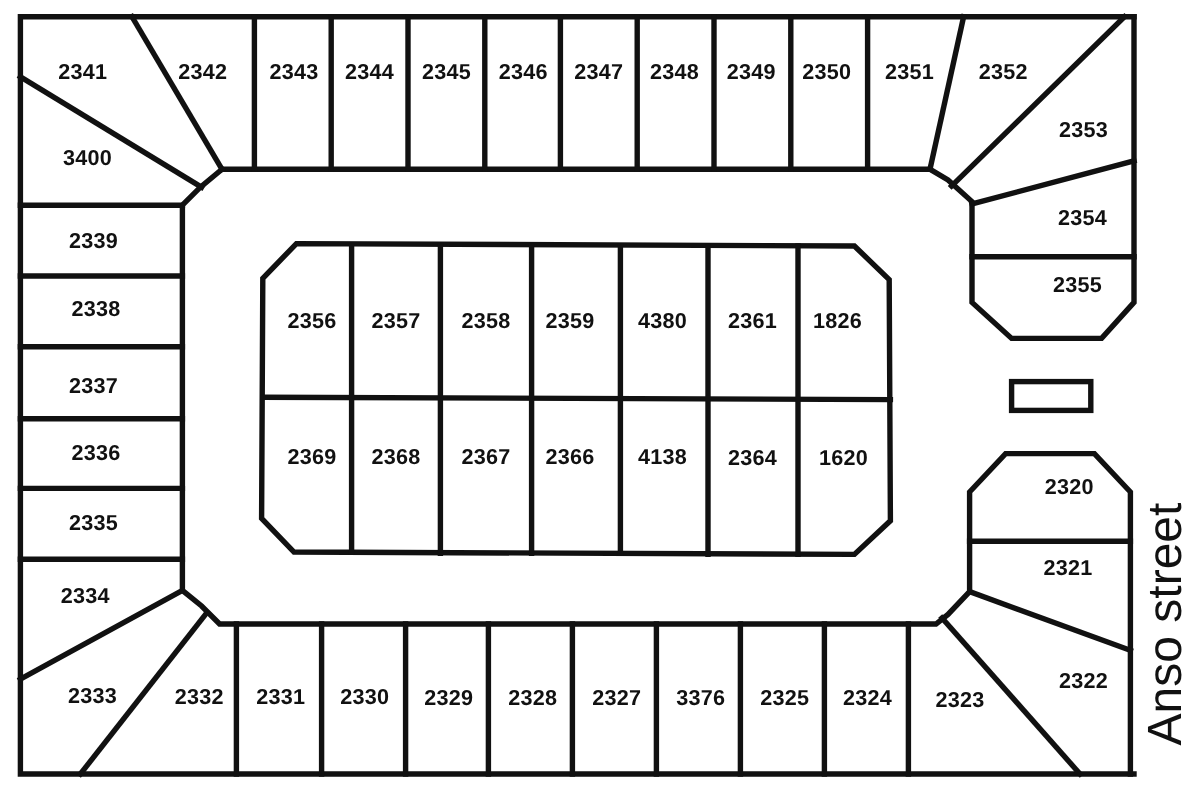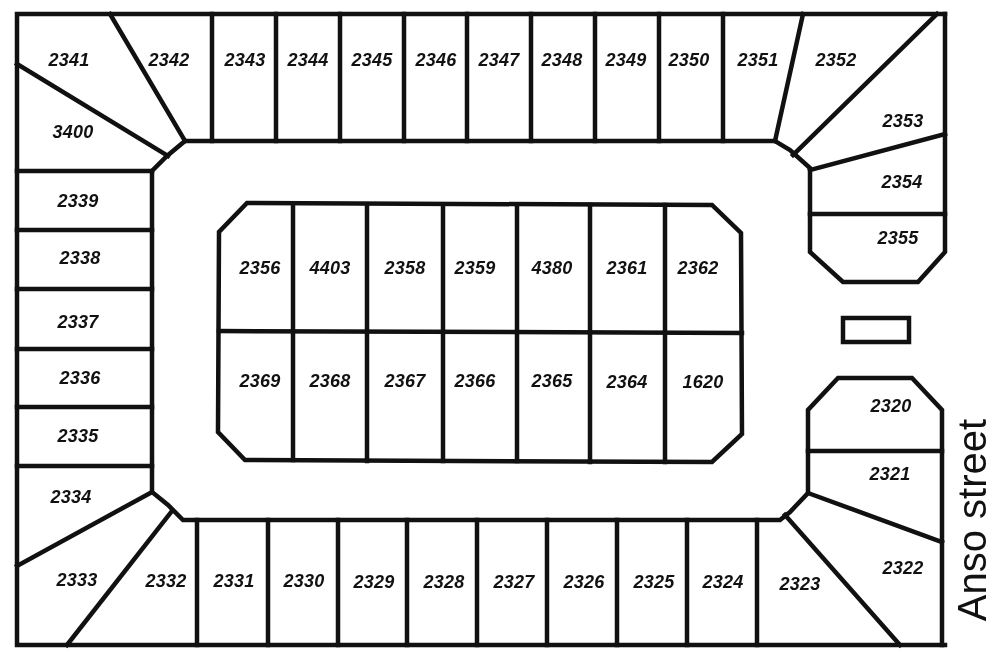--- a/index.html
+++ b/index.html
@@ -1,19 +1,19 @@
 <!DOCTYPE html>
 <html><head>
 <meta charset="utf-8">
 <style>
   html, body { margin: 0; padding: 0; background: #ffffff; }
   body { width: 1000px; height: 663px; position: relative; overflow: hidden; font-family: "Liberation Sans", sans-serif; }
   svg { position: absolute; left: 0; top: 0; }
   .ln { stroke: #111111; stroke-width: 4.5; fill: none; stroke-linejoin: miter; stroke-linecap: square; }
-  .stall-label { position: absolute; font-family: "Liberation Sans", sans-serif; font-weight: bold; font-size: 18px; color: #111111; transform: translate(-50%, -50%); white-space: nowrap; cursor: pointer; letter-spacing: 0.2px; font-style: italic; }
+  .stall-label { position: absolute; font-family: "Liberation Sans", sans-serif; font-weight: bold; font-size: 18px; color: #111111; transform: translate(-50%, -50%); white-space: nowrap; cursor: pointer; letter-spacing: 0.2px; }
   .street-label { position: absolute; font-family: "Liberation Sans", sans-serif; font-size: 40px; color: #111111; white-space: nowrap; transform-origin: center center; transform: translate(-50%, -50%) rotate(-90deg); }
 </style>
 </head>
 <body>
 
 <svg width="1000" height="663" viewBox="0 0 1000 663">
 
   <path class="ln" d="M945 645 L17 645 L17 14 L945 14"></path>
 
   <path class="ln" d="M945 14 L945 252 L918 282 L843 282 L810 252 L810 168 L790 150 L775 141"></path>
@@ -78,57 +78,57 @@
 <span class="stall-label" style="left:308px;top:60px">2344</span>
 <span class="stall-label" style="left:372px;top:60px">2345</span>
 <span class="stall-label" style="left:436px;top:60px">2346</span>
 <span class="stall-label" style="left:499px;top:60px">2347</span>
 <span class="stall-label" style="left:562px;top:60px">2348</span>
 <span class="stall-label" style="left:626px;top:60px">2349</span>
 <span class="stall-label" style="left:689px;top:60px">2350</span>
 <span class="stall-label" style="left:758px;top:60px">2351</span>
 <span class="stall-label" style="left:836px;top:60px">2352</span>
 
-<span class="stall-label" style="left:903px;top:121px">2353</span>
+<span class="stall-label" style="left:903px;top:109px">2353</span>
 <span class="stall-label" style="left:902px;top:182px">2354</span>
 <span class="stall-label" style="left:898px;top:238px">2355</span>
 
 <span class="stall-label" style="left:891px;top:406px">2320</span>
 <span class="stall-label" style="left:890px;top:474px">2321</span>
 <span class="stall-label" style="left:903px;top:568px">2322</span>
 
 <span class="stall-label" style="left:800px;top:584px">2323</span>
 <span class="stall-label" style="left:723px;top:582px">2324</span>
 <span class="stall-label" style="left:654px;top:582px">2325</span>
-<span class="stall-label" style="left:584px;top:582px">2326</span>
+<span class="stall-label" style="left:584px;top:582px">3376</span>
 <span class="stall-label" style="left:514px;top:582px">2327</span>
 <span class="stall-label" style="left:444px;top:582px">2328</span>
 <span class="stall-label" style="left:374px;top:582px">2329</span>
 <span class="stall-label" style="left:304px;top:581px">2330</span>
 <span class="stall-label" style="left:234px;top:581px">2331</span>
 <span class="stall-label" style="left:166px;top:581px">2332</span>
 <span class="stall-label" style="left:77px;top:580px">2333</span>
 
 <span class="stall-label" style="left:73px;top:132px">3400</span>
 <span class="stall-label" style="left:78px;top:201px">2339</span>
 <span class="stall-label" style="left:80px;top:258px">2338</span>
 <span class="stall-label" style="left:78px;top:322px">2337</span>
 <span class="stall-label" style="left:80px;top:378px">2336</span>
 <span class="stall-label" style="left:78px;top:436px">2335</span>
 <span class="stall-label" style="left:71px;top:497px">2334</span>
 
 <span class="stall-label" style="left:260px;top:268px">2356</span>
-<span class="stall-label" style="left:330px;top:268px">4403</span>
+<span class="stall-label" style="left:330px;top:268px">2357</span>
 <span class="stall-label" style="left:405px;top:268px">2358</span>
 <span class="stall-label" style="left:475px;top:268px">2359</span>
 <span class="stall-label" style="left:552px;top:268px">4380</span>
 <span class="stall-label" style="left:627px;top:268px">2361</span>
-<span class="stall-label" style="left:698px;top:268px">2362</span>
+<span class="stall-label" style="left:698px;top:268px">1826</span>
 
 <span class="stall-label" style="left:260px;top:381px">2369</span>
 <span class="stall-label" style="left:330px;top:381px">2368</span>
 <span class="stall-label" style="left:405px;top:381px">2367</span>
 <span class="stall-label" style="left:475px;top:381px">2366</span>
-<span class="stall-label" style="left:552px;top:381px">2365</span>
+<span class="stall-label" style="left:552px;top:381px">4138</span>
 <span class="stall-label" style="left:627px;top:382px">2364</span>
 <span class="stall-label" style="left:703px;top:382px">1620</span>
 
 <span class="street-label" style="left:972px;top:520px">Anso street</span>
 
 </body></html>

